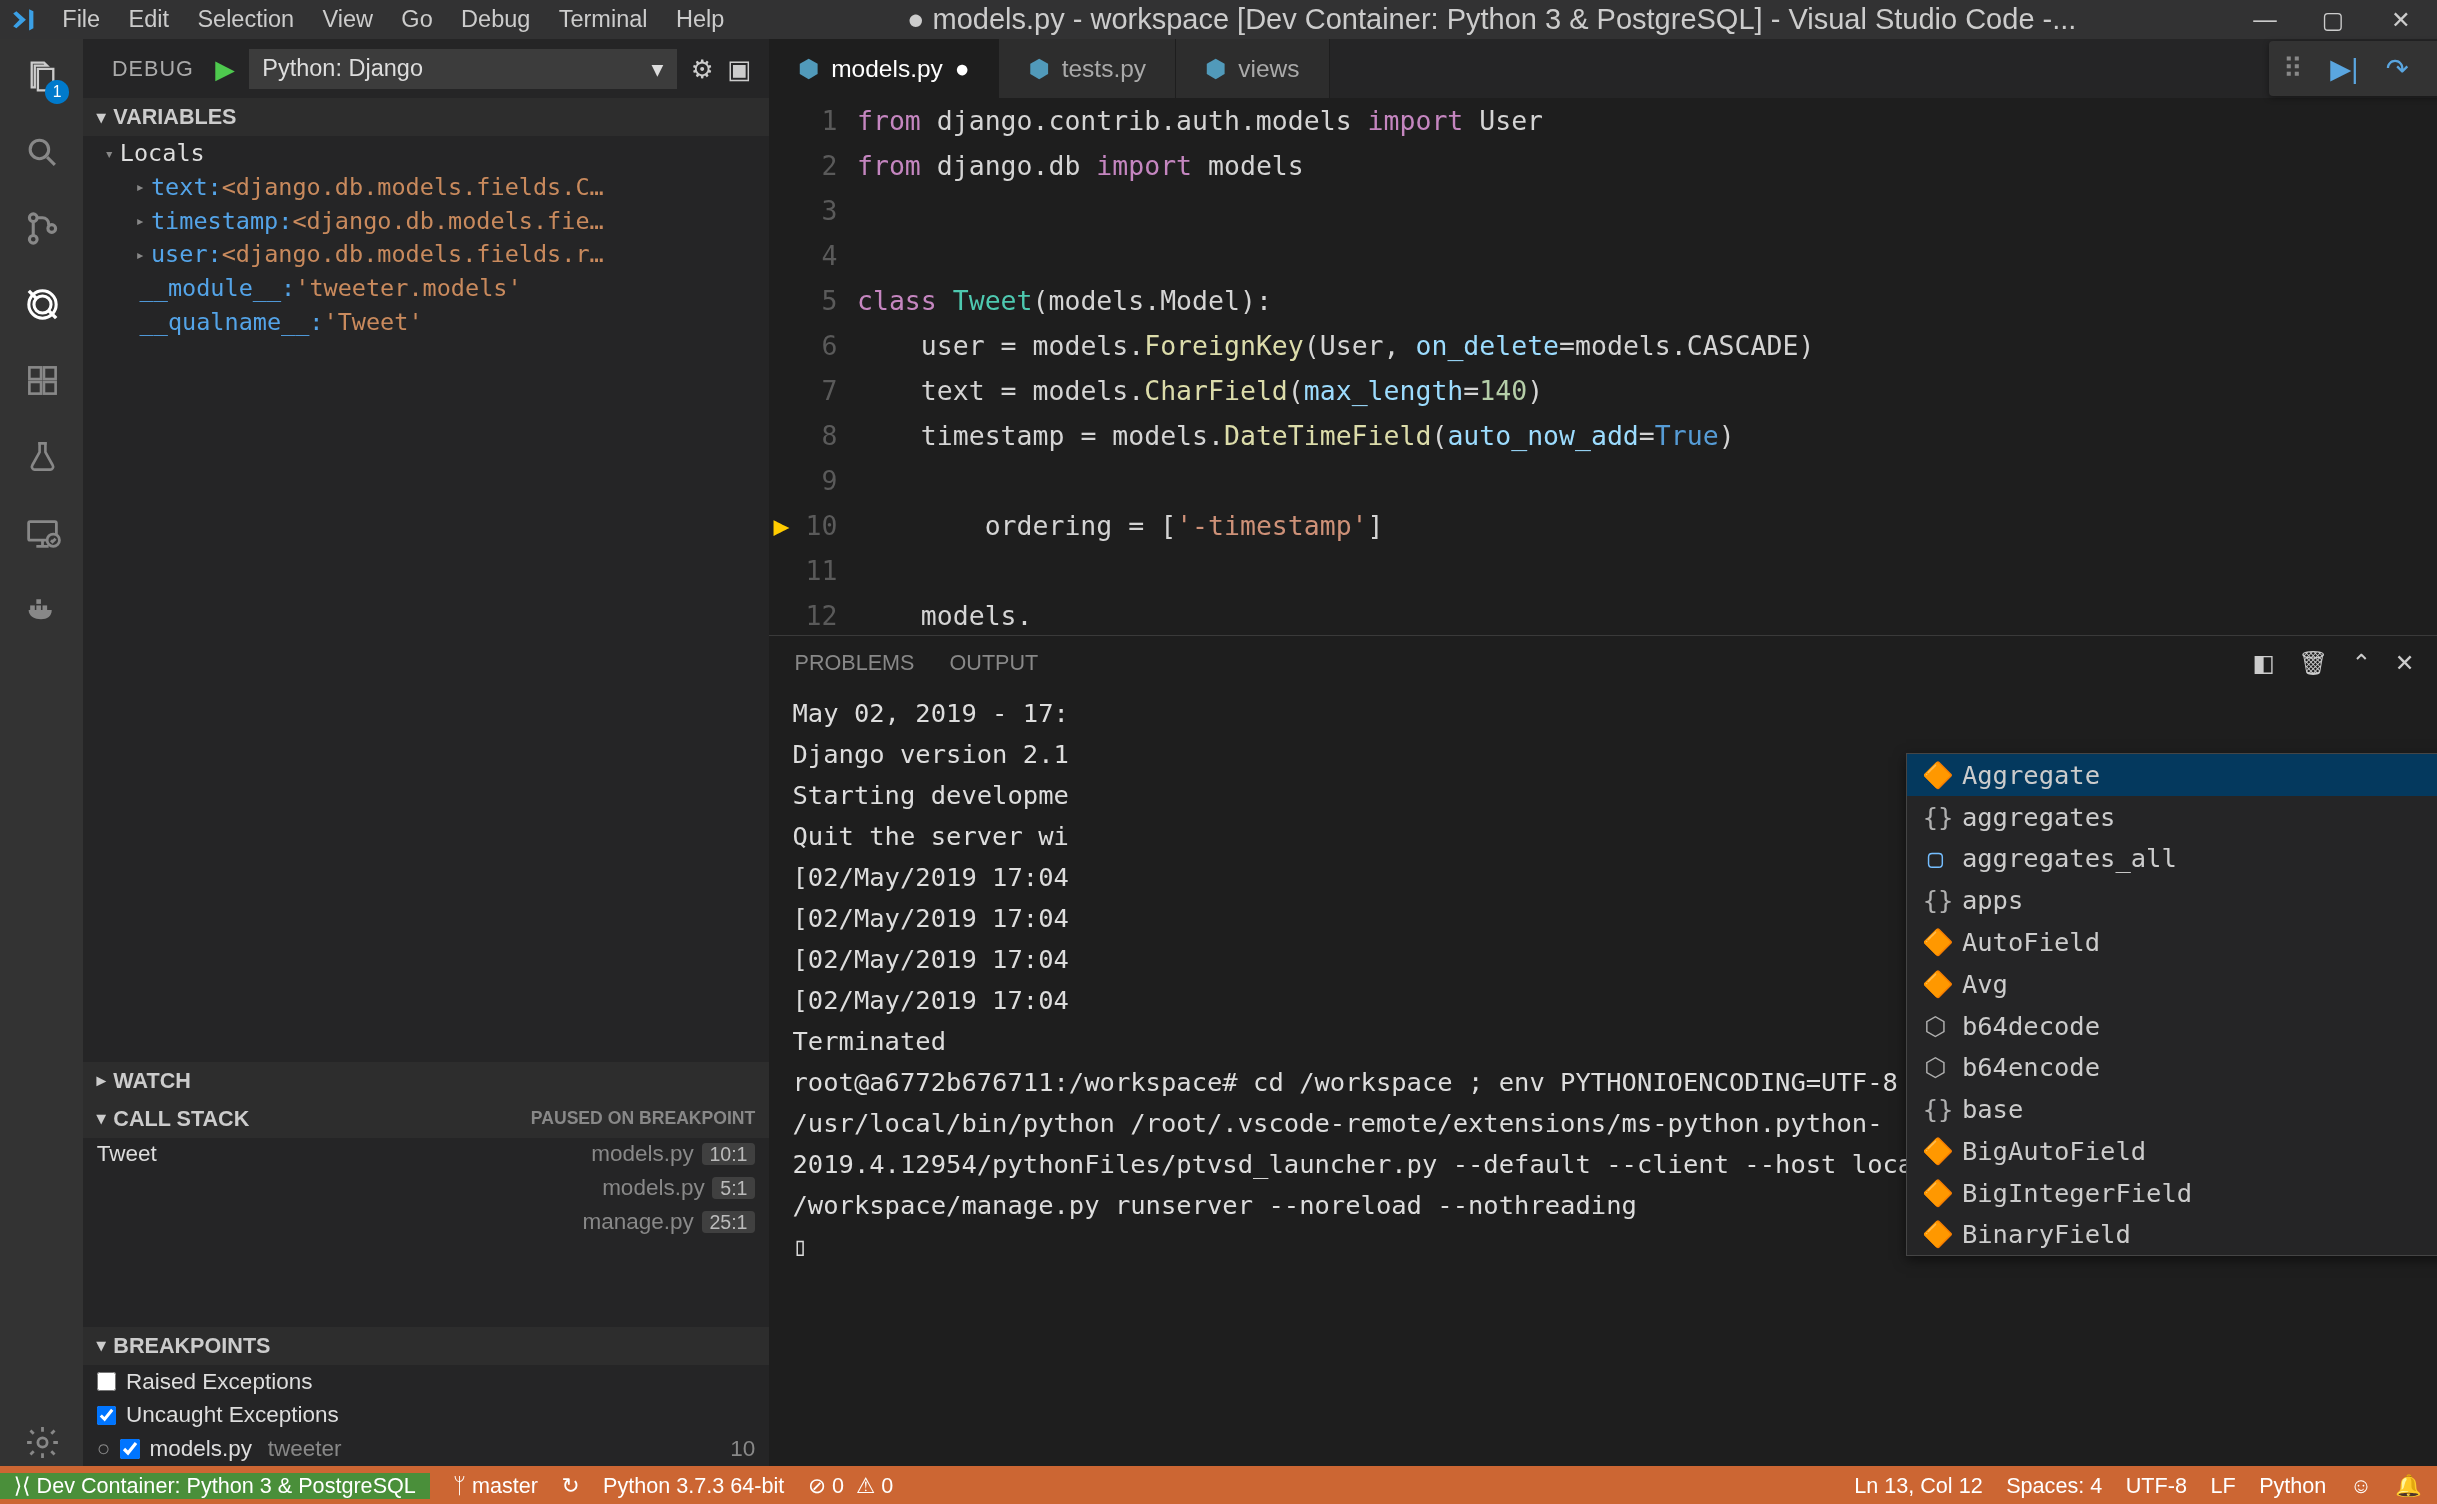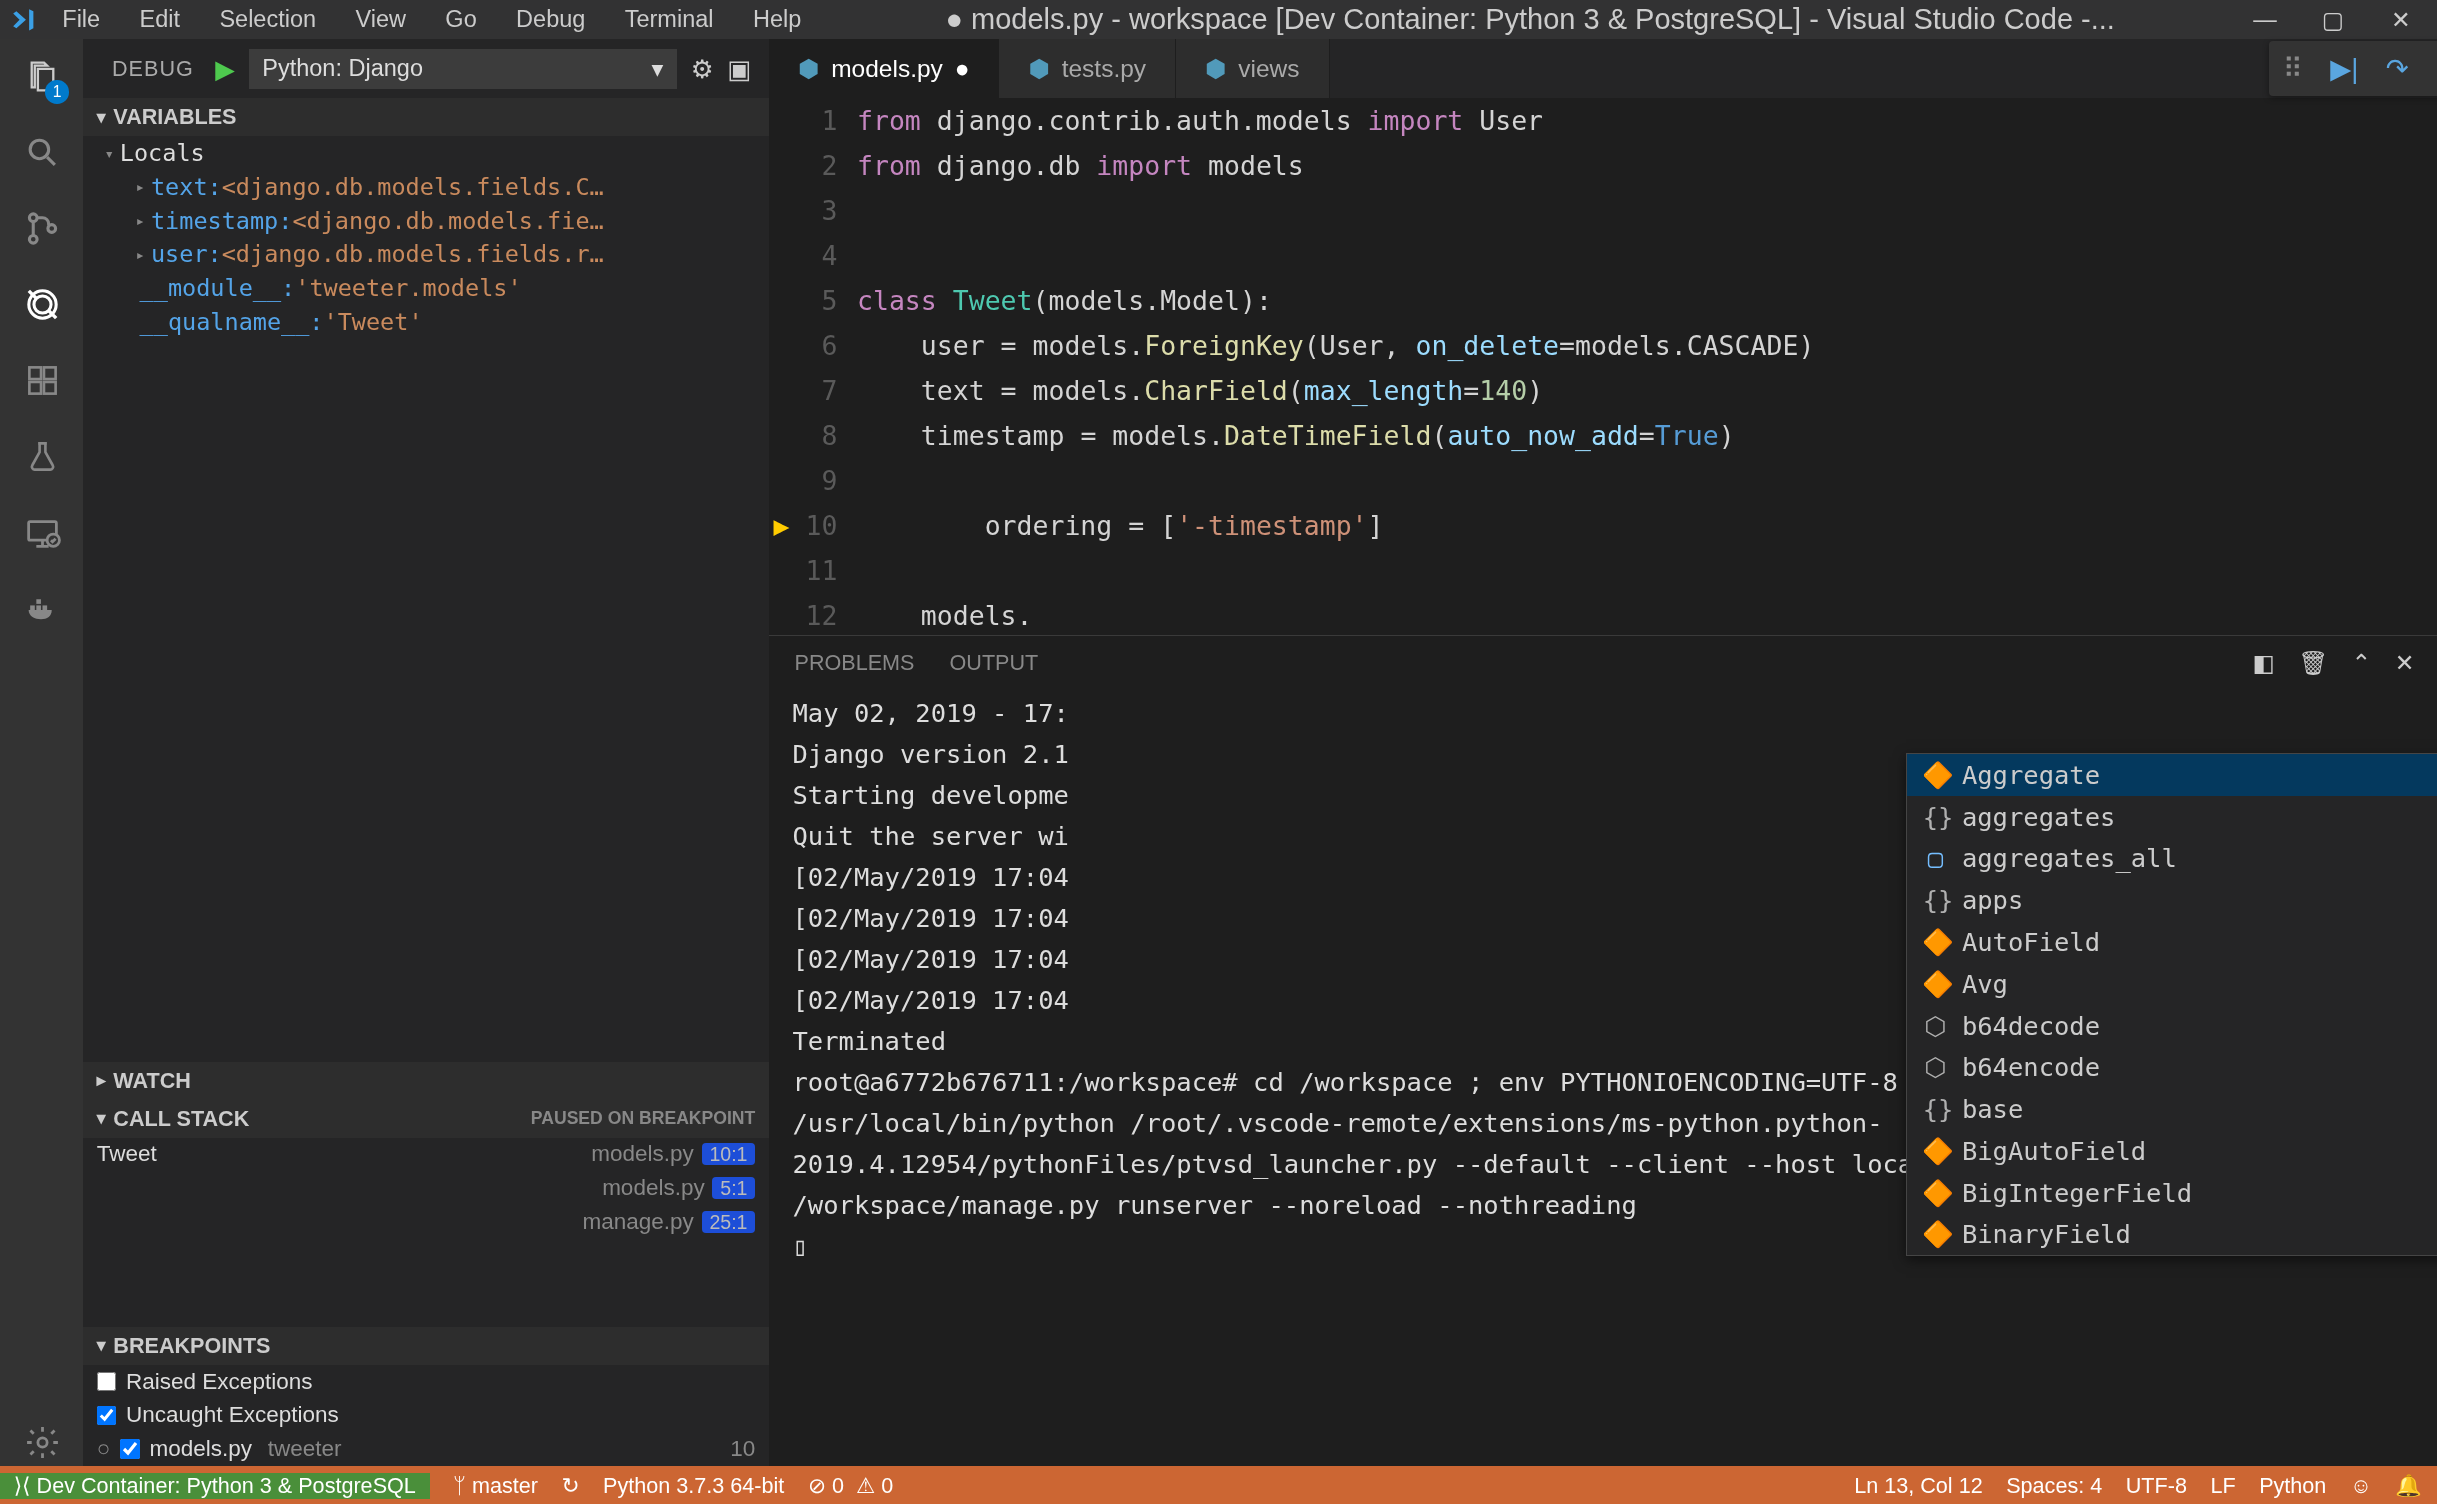--- a/index.html
+++ b/index.html
@@ -1,19 +1,19 @@
 <!DOCTYPE html>
 <html><head>
 <meta charset="utf-8">
 <style>
 * { margin: 0; padding: 0; box-sizing: border-box; }
 body { font-family: "Segoe UI", Arial, sans-serif; background: #1e1e1e; color: #cccccc; overflow: hidden; width: 2438px; height: 1505px; font-size: 23.5px; }
 .titlebar { height: 39px; background: #323233; display: flex; align-items: center; padding: 0 7.8px; }
 .titlebar .logo { width: 29px; height: 29px; display:flex; align-items:center; justify-content:center; }
-.menubar { display: flex; gap: 12px; margin-left: 11.8px; }
+.menubar { display: flex; gap: 1px; margin-left: 11.8px; }
 .menubar span { padding: 3.9px 13.7px; color: #ccc; cursor: pointer; }
 .title-text { flex: 1; text-align: center; color: #ccc; font-size: 29px; white-space: nowrap; overflow: hidden; }
 .win-controls { display: flex; gap: 29px; margin-right: 9.8px; }
 .win-controls span { width: 39px; text-align:center; color:#ccc; cursor:pointer; }
 
 .main { display: flex; height: calc(100% - 39px - 39px); }
 .activitybar { width: 83px; background: #333333; display: flex; flex-direction: column; align-items: center; padding-top: 13.7px; gap: 29px; }
 .activitybar .icon { width: 47px; height: 47px; display:flex; align-items:center; justify-content:center; color:#888; cursor:pointer; border-left: 2.9px solid transparent; }
 .activitybar .icon.active { color:#fff; }
 .activitybar .spacer { flex:1; }
@@ -33,21 +33,21 @@
 .tree-item { display:flex; align-items:center; color:#54a4e8; padding: 2.9px 3.9px; font-family: Menlo, Consolas, monospace; font-size:23.5px; white-space:nowrap; overflow:hidden; }
 .tree-item .chev { color:#888; margin-right:5.9px; font-size:15.7px; }
 .tree-item .value { color:#c98a5d; }
 .tree-item.sub { padding-left: 35px; }
 .tree-item.leaf { padding-left: 39px; }
 .tree-item .name { color:#54a4e8; }
 .tree-item .val-str { color:#c98a5d; }
 
 .stack-row { display:flex; justify-content:space-between; padding:3.9px 13.7px; color:#ddd; font-size:22.5px; }
 .stack-row .file { color:#888; margin-right:7.8px; }
-.stack-row .loc { background:#1d4ed8; padding:0 7.8px; border-radius:3.9px; color:#bbb; font-size:19.6px; }
+.stack-row .loc { background:#404040; padding:0 7.8px; border-radius:3.9px; color:#bbb; font-size:19.6px; }
 
 .breakpoint-row { display:flex; align-items:center; padding:3.9px 13.7px; gap:9.8px; color:#ddd; font-size:22.5px; }
 .breakpoint-row input[type=checkbox] { width:19.6px; height:19.6px; }
 .breakpoint-row .bp-file { color:#888; margin-left: 5.9px; text-align: center; }
 .breakpoint-row .bp-line { margin-left:auto; color:#888; }
 
 .editor-area { flex:1; display:flex; flex-direction:column; background:#1e1e1e; }
 .tabs { display:flex; background:#252526; height:59px; align-items:stretch; position:relative; }
 .tab { display:flex; align-items:center; padding:0 29px; color:#aaa; gap:11.8px; cursor:pointer; background:#2d2d2d; border-right:1px solid #1e1e1e; font-size:24.5px; }
 .tab.active { background:#1e1e1e; color:#fff; }

